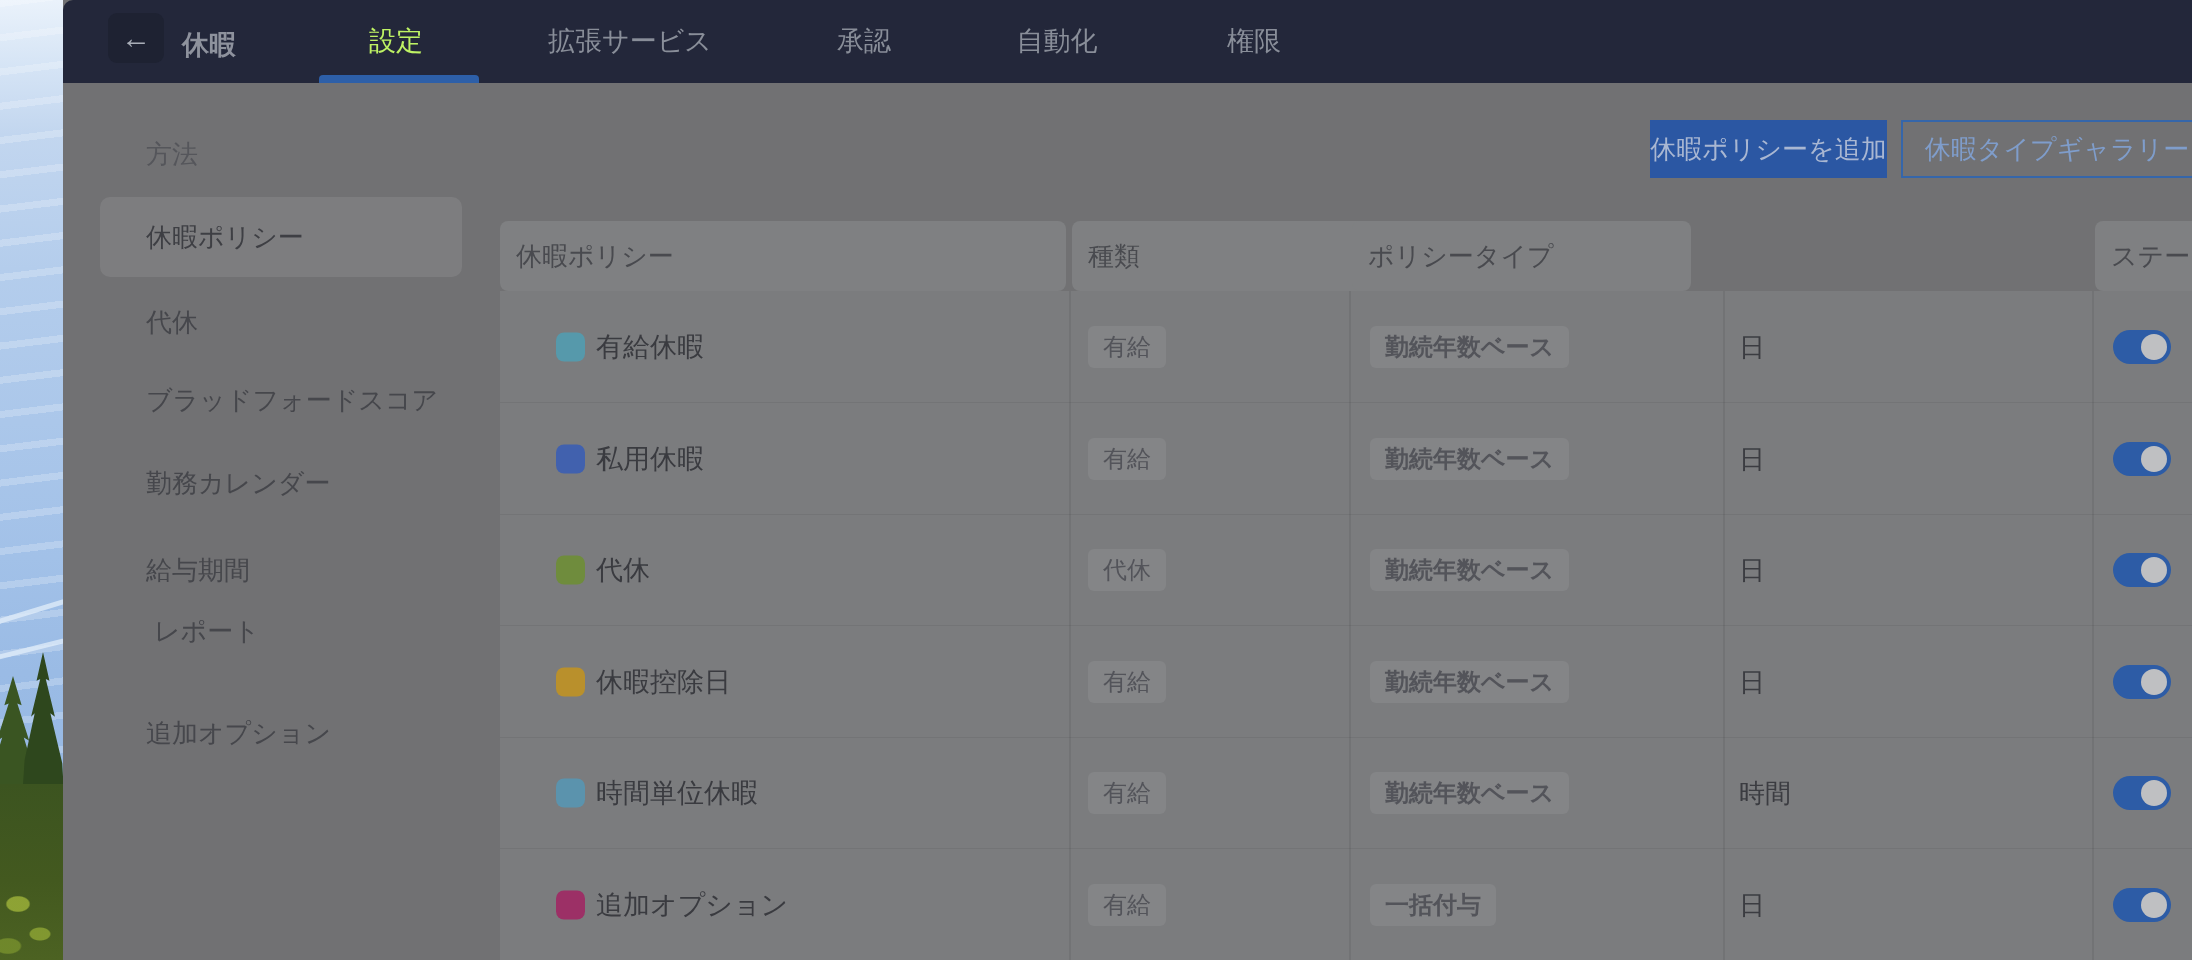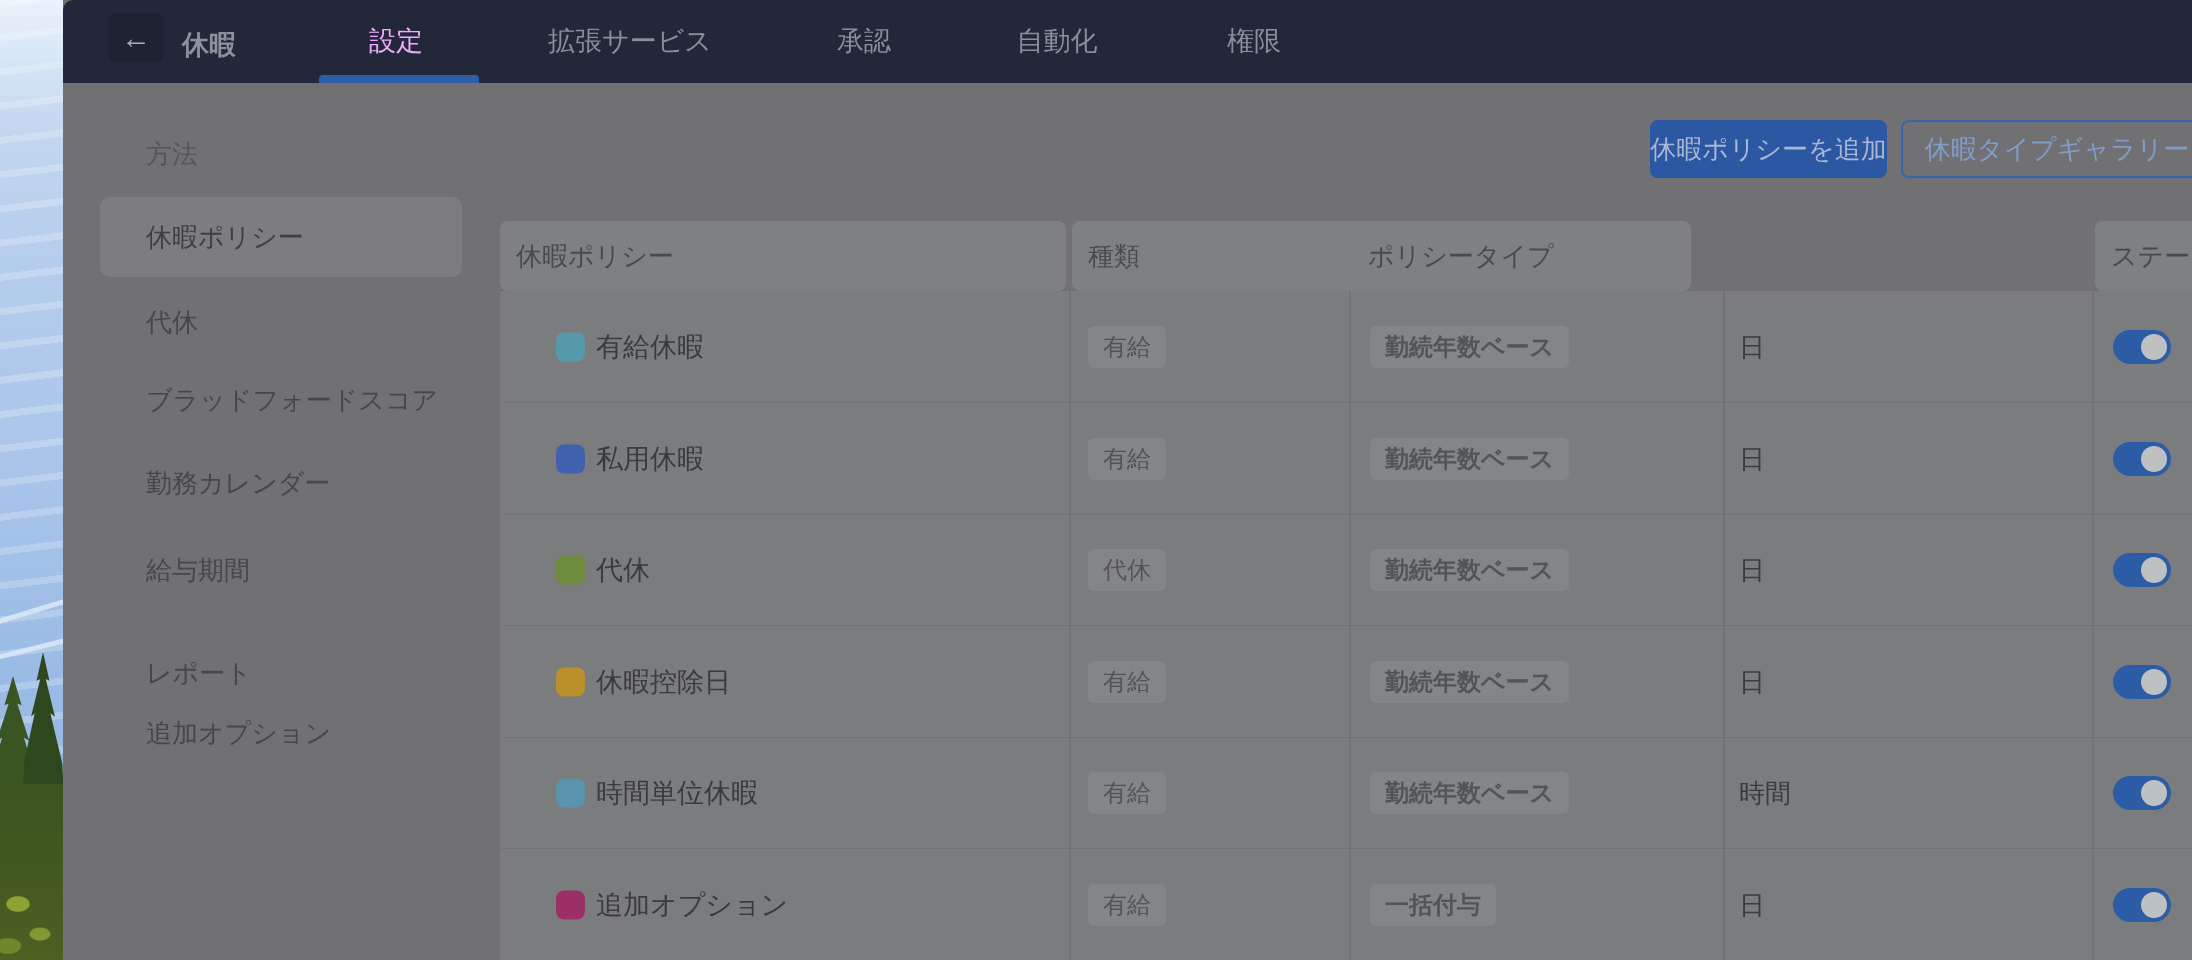--- a/index.html
+++ b/index.html
@@ -33,45 +33,45 @@
   .app{position:absolute;left:63px;top:0;width:2129px;height:960px;overflow:hidden;
        border-top-left-radius:10px;background:#717173;}
   
   .topbar{position:absolute;left:0;top:0;width:100%;height:83px;background:#23273a;}
   .back-btn{position:absolute;left:45px;top:13px;width:56px;height:50px;border-radius:9px;
     background:#1e2232;color:#a9aeb8;font-size:30px;display:flex;align-items:center;justify-content:center;cursor:pointer;}
   .app-title{position:absolute;left:119px;top:4px;height:83px;line-height:83px;
     color:#8e929d;font-size:27px;font-weight:700;}
   .tab{position:absolute;top:0;height:83px;line-height:83px;transform:translateX(-50%);
     color:#898e99;font-size:27px;font-weight:500;white-space:nowrap;cursor:pointer;}
-  .tab.t1{left:333px;color:#f0abfc;}
+  .tab.t1{left:333px;color:#bef264;}
   .tab.t2{left:567px;}
   .tab.t3{left:801px;}
   .tab.t4{left:994px;}
   .tab.t5{left:1191px;}
   .tab-underline{position:absolute;left:256px;bottom:0;width:160px;height:8px;
     background:#2d5fa8;border-radius:4px 4px 0 0;}
   
   .content{position:absolute;left:0;top:83px;width:100%;height:877px;background:#717173;}
   
   .side-item{position:absolute;left:83px;transform:translateY(-50%);
     color:#46474c;font-size:26px;white-space:nowrap;cursor:pointer;}
   .side-item.s0{top:71px;color:#55565b;}
   .side-item.s2{top:239px;}
   .side-item.s3{top:317px;}
   .side-item.s4{top:400px;}
   .side-item.s5{top:487px;}
-  .side-item.s6{top:590px;}
+  .side-item.s6{top:548px;margin-left:8px;}
   .side-item.s7{top:650px;}
   .side-pill{position:absolute;left:37px;top:114px;width:362px;height:80px;border-radius:10px;
     background:#7d7d7f;cursor:pointer;}
   .side-pill .lbl{position:absolute;left:46px;top:50%;transform:translateY(-50%);
     color:#3e3f44;font-size:26px;white-space:nowrap;}
   
-  .btn{position:absolute;top:37px;height:58px;border-radius:8px;box-sizing:border-box;
+  .btn{position:absolute;top:37px;height:58px;border-radius:0;box-sizing:border-box;
     display:flex;align-items:center;justify-content:center;font-size:26px;white-space:nowrap;cursor:pointer;}
   .btn.primary{left:1587px;width:237px;background:#2b57a3;color:#a9b7d2;}
   .btn.ghost{left:1838px;width:312px;background:transparent;border:2px solid #3566aa;color:#7f9dcb;}
   
   .th{position:absolute;top:138px;height:70px;line-height:70px;border-radius:8px;
     background:#7f8082;color:#494a4f;font-size:26px;padding-left:16px;box-sizing:border-box;
     white-space:nowrap;overflow:hidden;}
   .th.h0{left:437px;width:566px;}
   .th.h1{left:1009px;width:308px;}
   .th.h2{left:1289px;width:339px;}

